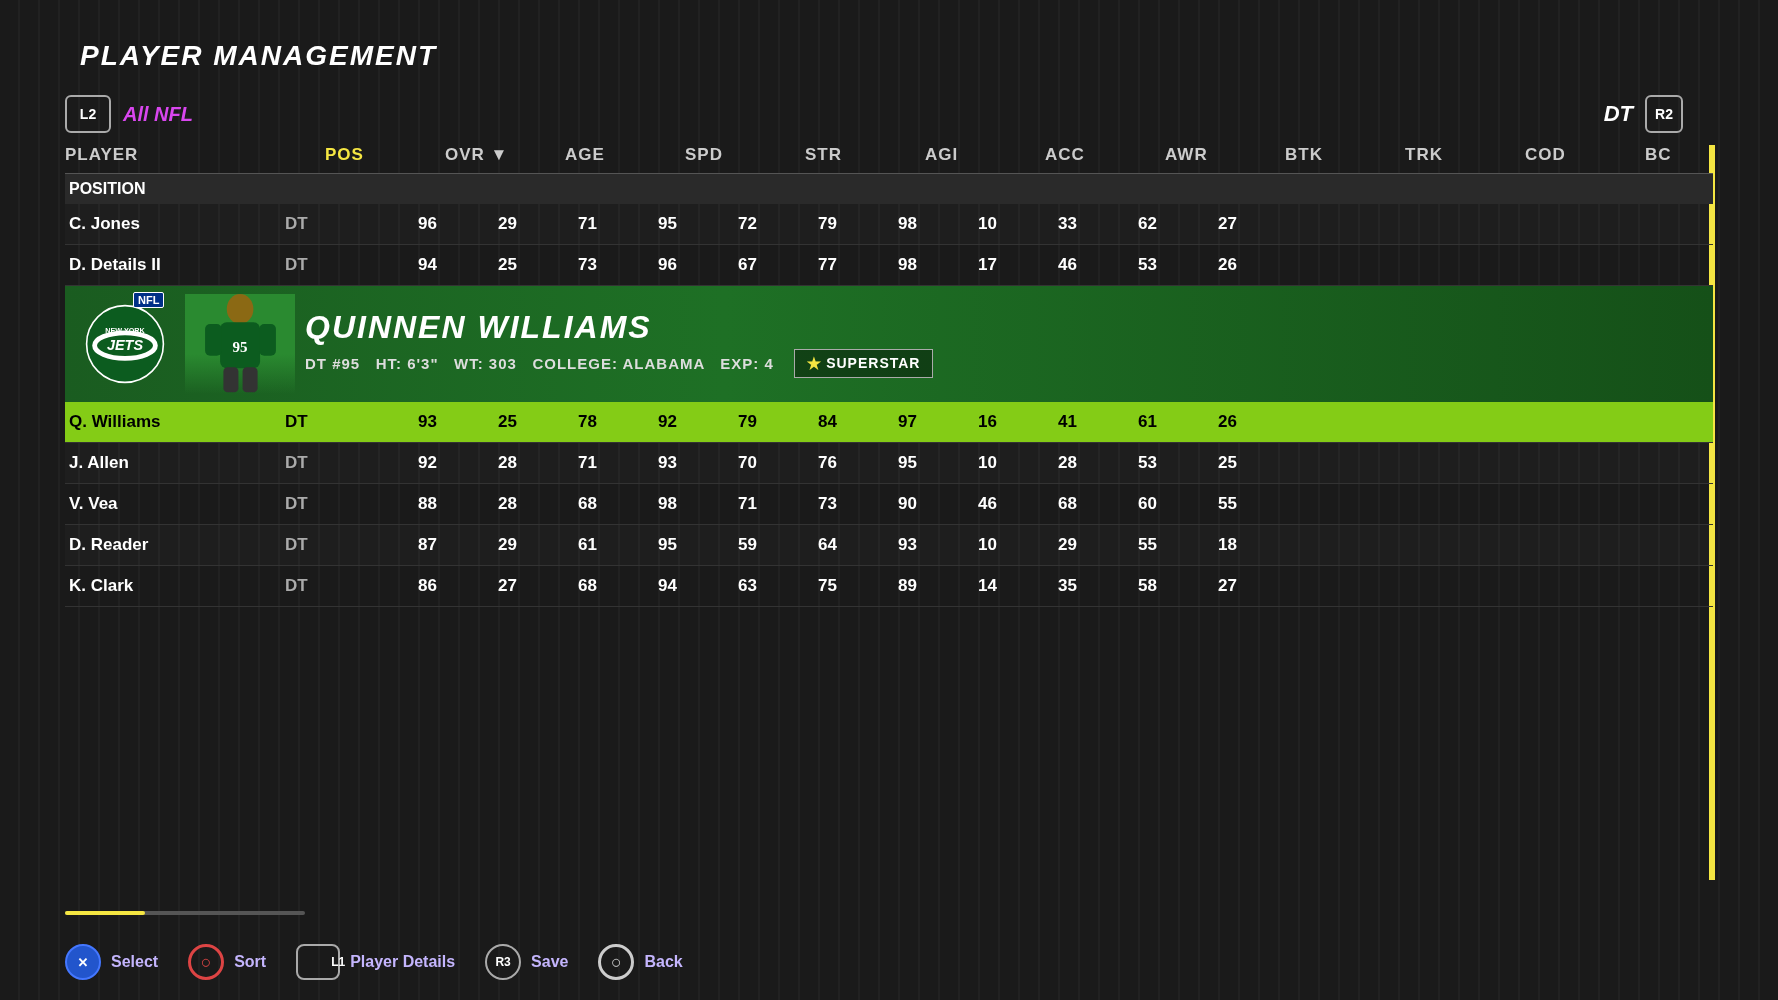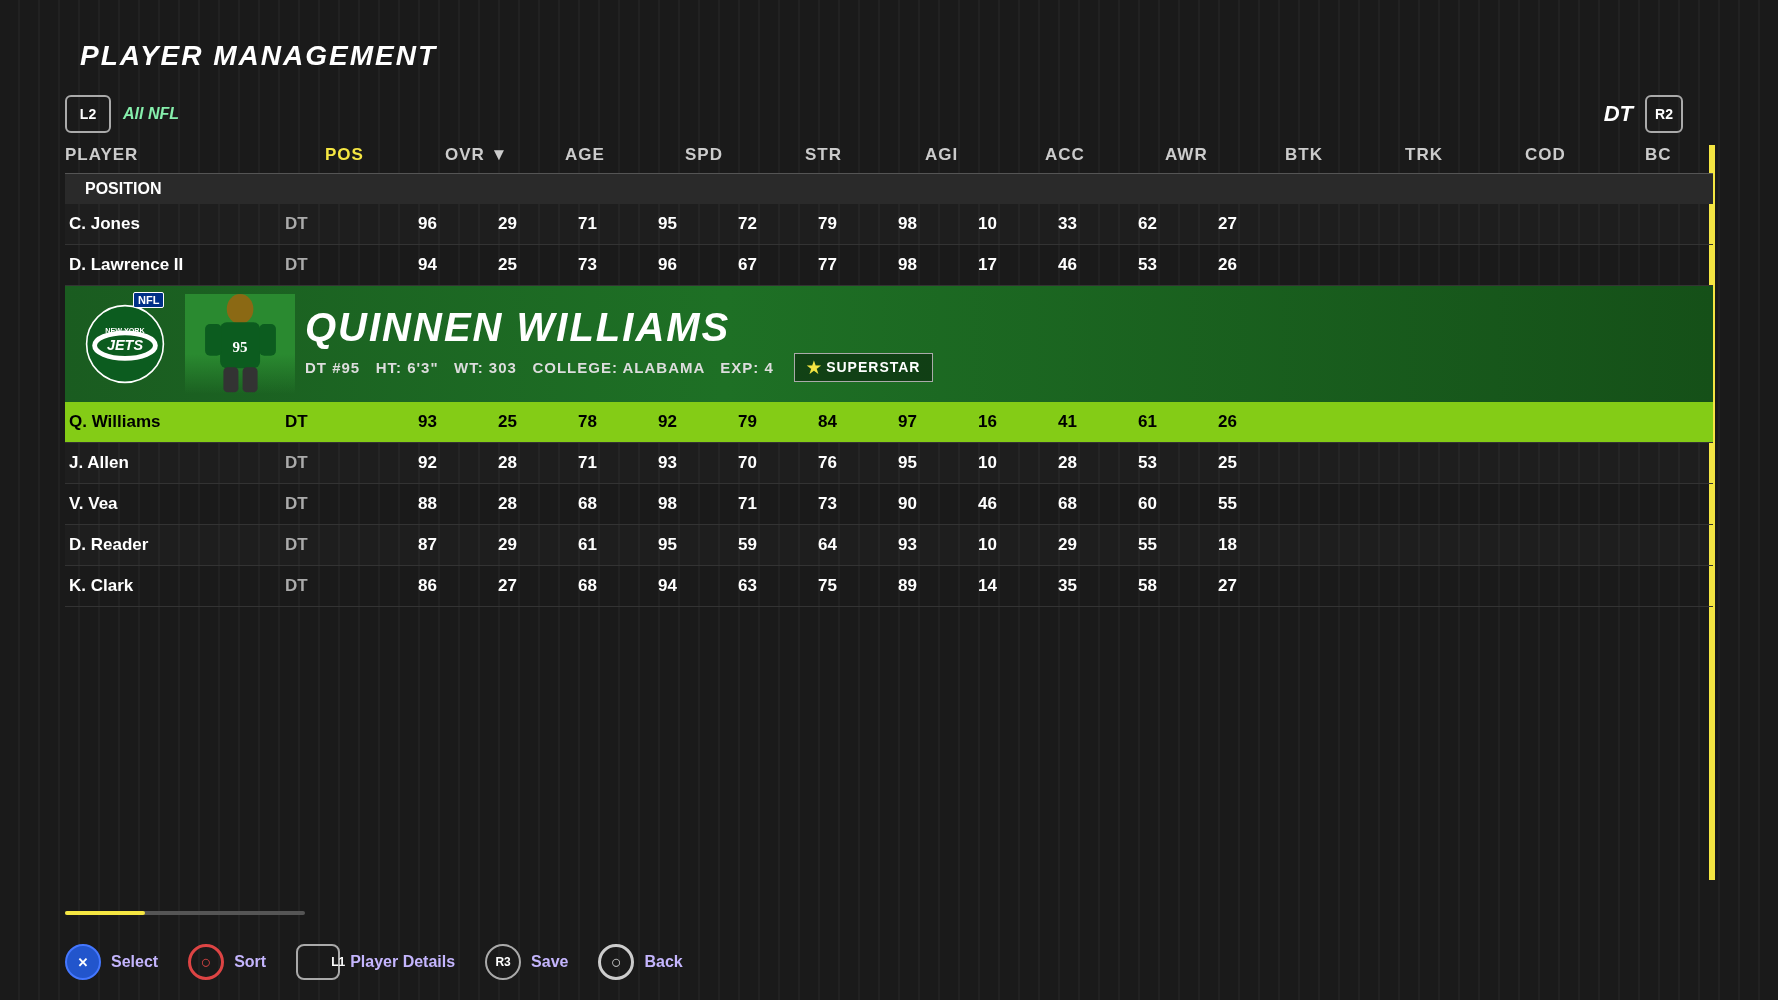--- a/index.html
+++ b/index.html
@@ -50,23 +50,23 @@
       border-radius: 6px;
       display: flex;
       align-items: center;
       justify-content: center;
       font-size: 14px;
       font-weight: 900;
       color: #fff;
       background: transparent;
     }
     .filter-label {
-      font-size: 16px;
+      font-size: 20px;
       font-weight: 700;
-      color: #86efac;
+      color: #d946ef;
       font-style: italic;
     }
     .dt-label {
       position: absolute;
       right: 80px;
       font-size: 22px;
       font-weight: 700;
       color: #fff;
       font-style: italic;
     }
@@ -114,21 +114,21 @@
     .col-header.active {
       color: #f5e642;
     }
     .col-header.right { text-align: left; padding-right: 8px; }
 
     
     .position-group-row {
       display: grid;
       grid-template-columns: 220px 80px 80px 80px 80px 80px 80px 80px 80px 80px 80px 80px 80px;
       background: #2a2a2a;
-      padding: 6px 16px;
+      padding: 6px 0;
     }
     .position-group-label {
       font-size: 16px;
       font-weight: 900;
       color: #fff;
       text-transform: uppercase;
       padding-left: 4px;
     }
 
     
@@ -199,21 +199,21 @@
       justify-content: center;
       overflow: hidden;
       position: relative;
     }
     
     .player-info {
       flex: 1;
       padding-left: 10px;
     }
     .player-full-name {
-      font-size: 40px;
+      font-size: 32px;
       font-weight: 900;
       font-style: italic;
       color: #fff;
       text-transform: uppercase;
       letter-spacing: 2px;
       line-height: 1;
       margin-bottom: 6px;
     }
     .player-meta {
       font-size: 15px;
@@ -366,21 +366,21 @@
         <div class="cell right">95</div>
         <div class="cell right">72</div>
         <div class="cell right">79</div>
         <div class="cell right">98</div>
         <div class="cell right">10</div>
         <div class="cell right">33</div>
         <div class="cell right">62</div>
         <div class="cell right">27</div>
       </div>
       <div class="player-row">
-        <div class="cell player-name">D. Lawrence II</div>
+        <div class="cell player-name">D. Details II</div>
         <div class="cell pos">DT</div>
         <div class="cell right">94</div>
         <div class="cell right">25</div>
         <div class="cell right">73</div>
         <div class="cell right">96</div>
         <div class="cell right">67</div>
         <div class="cell right">77</div>
         <div class="cell right">98</div>
         <div class="cell right">17</div>
         <div class="cell right">46</div>

